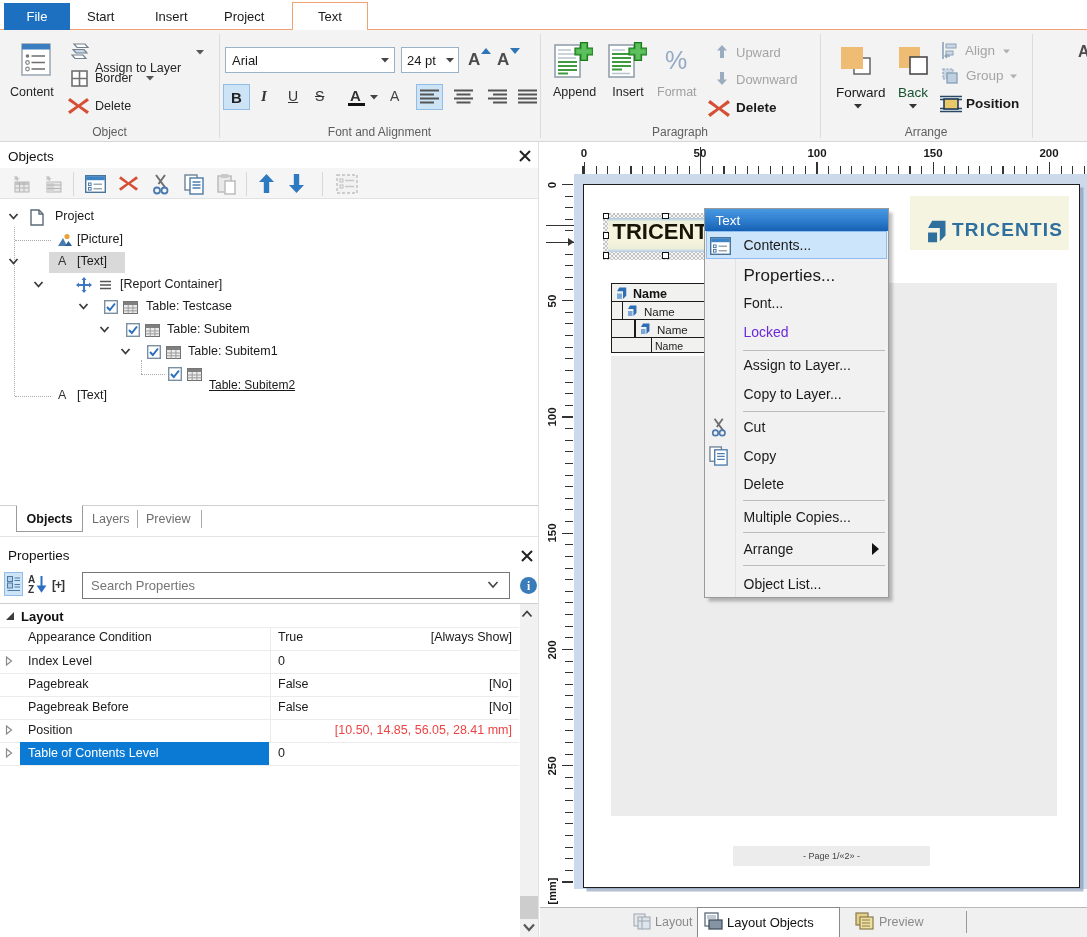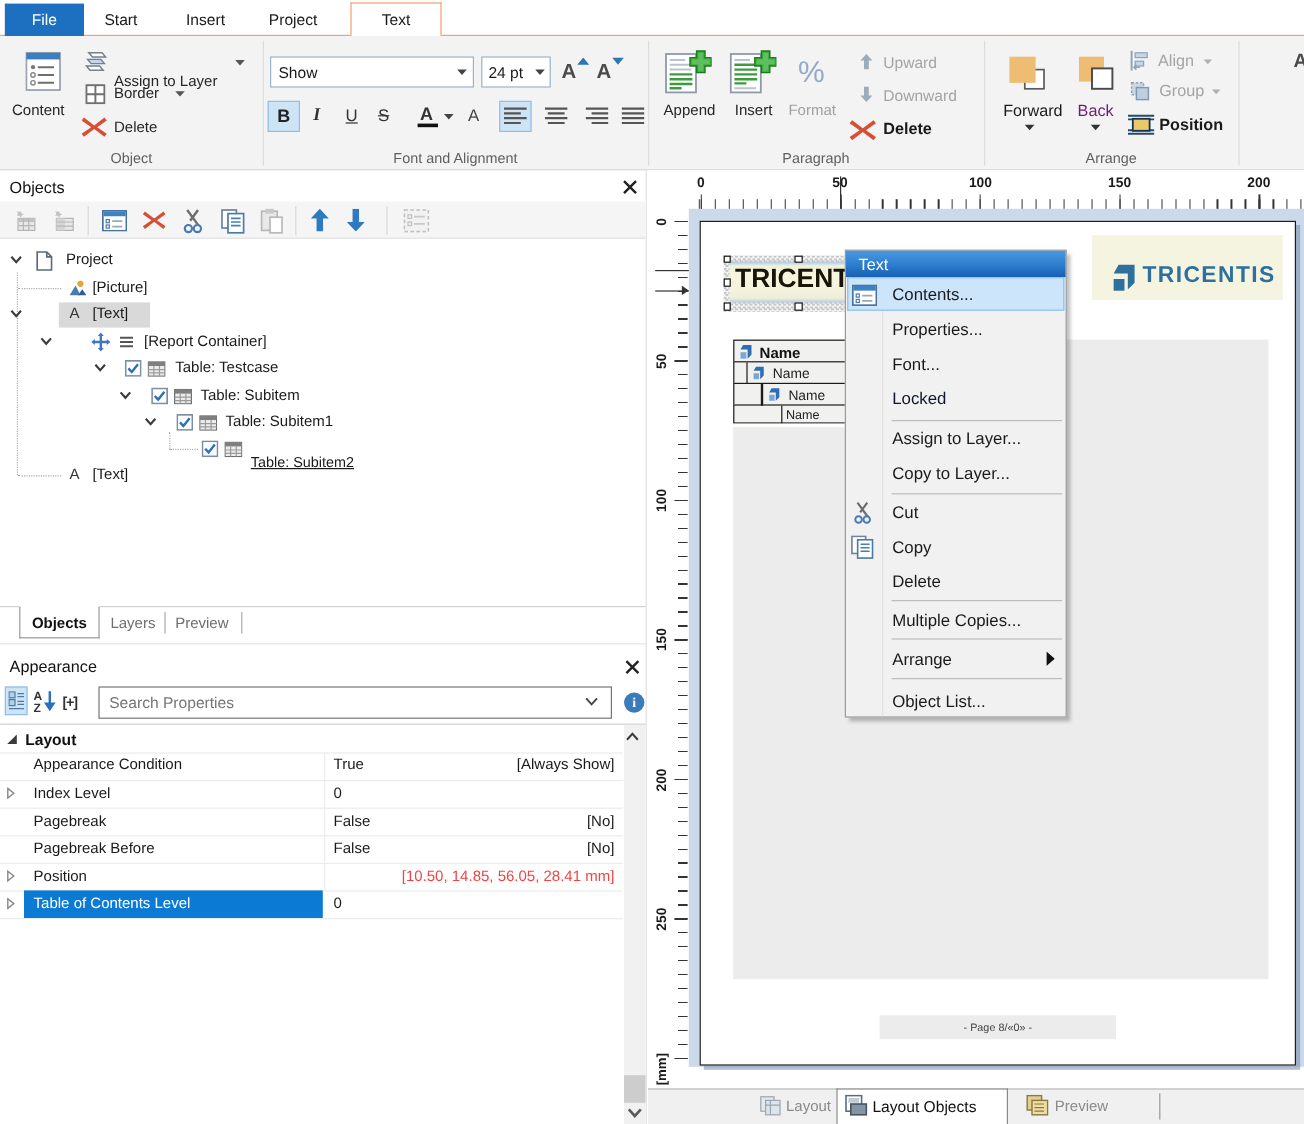--- a/index.html
+++ b/index.html
@@ -55,21 +55,21 @@
 <div class="t" style="left:95px;top:71px;font-size:12.5px;color:#262626">Border</div>
 <svg class="ab" style="left:146px;top:75px" width="9" height="6">
     <path d="M0 1 L8 1 L4 5.5 Z" fill="#555"></path>
   </svg>
 <svg class="ab" style="left:68px;top:97px" width="21" height="18" viewBox="0 0 21 18">
 <path d="M2 1 L10.5 7.5 L19 1 L21 3.5 L13 9 L21 14.5 L19 17 L10.5 10.5 L2 17 L0 14.5 L8 9 L0 3.5 Z" fill="#d64f34"></path>
 </svg>
 <div class="t" style="left:95px;top:99px;font-size:12.5px;color:#262626">Delete</div>
 
 <div class="ab" style="left:225px;top:47px;width:170px;height:26px;background:#fff;border:1px solid #9ab2c6;box-sizing:border-box"></div>
-<div class="t" style="left:232px;top:53px;font-size:13px">Show</div>
+<div class="t" style="left:232px;top:53px;font-size:13px">Arial</div>
 <svg class="ab" style="left:381px;top:57px" width="9" height="6">
     <path d="M0 1 L8 1 L4 5.5 Z" fill="#444"></path>
   </svg>
 <div class="ab" style="left:401px;top:47px;width:58px;height:26px;background:#fff;border:1px solid #9ab2c6;box-sizing:border-box"></div>
 <div class="t" style="left:407px;top:53px;font-size:13px">24 pt</div>
 <svg class="ab" style="left:446px;top:57px" width="9" height="6">
     <path d="M0 1 L8 1 L4 5.5 Z" fill="#444"></path>
   </svg>
 <div class="t" style="left:468px;top:50px;font-size:17px;font-weight:bold;color:#4b4b4b">A</div>
 <svg class="ab" style="left:481px;top:48px" width="10" height="7">
@@ -147,21 +147,21 @@
 <rect x="0" y="0" width="22" height="22" fill="#eebc72"></rect>
 </svg>
 <div class="t" style="left:836px;top:85px;font-size:13.5px;color:#1a1a1a">Forward</div>
 <svg class="ab" style="left:854px;top:103px" width="9" height="6">
     <path d="M0 1 L8 1 L4 5.5 Z" fill="#333"></path>
   </svg>
 <svg class="ab" style="left:899px;top:47px" width="33" height="32" viewBox="0 0 33 32">
 <rect x="0" y="0" width="21" height="21" fill="#eebc72"></rect>
 <rect x="11" y="10" width="17" height="17" fill="#fff" stroke="#4a4a4a" stroke-width="1.6"></rect>
 </svg>
-<div class="t" style="left:898px;top:85px;font-size:13.5px;color:#701a75">Back</div>
+<div class="t" style="left:898px;top:85px;font-size:13.5px;color:#14532d">Back</div>
 <svg class="ab" style="left:909px;top:103px" width="9" height="6">
     <path d="M0 1 L8 1 L4 5.5 Z" fill="#333"></path>
   </svg>
 <svg class="ab" style="left:941px;top:42px" width="18" height="17" viewBox="0 0 18 17">
 <path d="M2 0 V17" stroke="#8ba2b8" stroke-width="1.6"></path>
 <rect x="5" y="2" width="10" height="4" fill="#c9d6e4" stroke="#8ba2b8"></rect>
 <rect x="5" y="9" width="7" height="4" fill="#c9d6e4" stroke="#8ba2b8"></rect>
 <path d="M9 14 L4 14 M6 12 L4 14 L6 16" stroke="#8ba2b8" stroke-width="1.3" fill="none"></path>
 </svg>
 <div class="t" style="left:965px;top:43px;font-size:13.5px;color:#a4a4a4">Align</div>
@@ -330,21 +330,21 @@
 <div class="t" style="left:58px;top:388px;font-size:12.5px;color:#333">A</div>
 <div class="t" style="left:77px;top:388px;font-size:12.5px;">[Text]</div>
 <div class="ab" style="left:0;top:505px;width:538px;height:1px;background:#d0d0d0"></div>
 <div class="ab ctr" style="left:16px;top:505px;width:67px;height:27px;background:#fff;border:1px solid #9a9a9a;border-top:1px solid #fff;box-sizing:border-box;font-size:12.5px;font-weight:bold;color:#111">Objects</div>
 <div class="t" style="left:92px;top:512px;font-size:12.5px;color:#6e6e6e">Layers</div>
 <div class="ab" style="left:137px;top:510px;width:1px;height:18px;background:#aaa"></div>
 <div class="t" style="left:146px;top:512px;font-size:12.5px;color:#6e6e6e">Preview</div>
 <div class="ab" style="left:201px;top:510px;width:1px;height:18px;background:#aaa"></div>
 
 <div class="ab" style="left:0;top:536px;width:538px;height:1px;background:#e4e4e4"></div>
-<div class="t" style="left:8px;top:548px;font-size:13.5px;color:#111">Appearance</div>
+<div class="t" style="left:8px;top:548px;font-size:13.5px;color:#111">Properties</div>
 <svg class="ab" style="left:521px;top:550px" width="12" height="12" viewBox="0 0 12 12">
     <path d="M1 1 L11 11 M11 1 L1 11" stroke="#222" stroke-width="2"></path>
   </svg>
 <div class="ab" style="left:4px;top:572px;width:19px;height:24px;background:#cde4f7;border:1px solid #92bde6;box-sizing:border-box"></div>
 <svg class="ab" style="left:7px;top:576px" width="13" height="16" viewBox="0 0 13 16">
 <rect x="0.5" y="0.5" width="5" height="5" fill="#b8cfe4" stroke="#4a7aa8"></rect>
     <rect x="0.5" y="7" width="5" height="5" fill="#b8cfe4" stroke="#4a7aa8"></rect>
 <path d="M7.5 2 H13 M7.5 4.5 H13 M7.5 8.5 H13 M7.5 11 H13 M0.5 14.5 H13" stroke="#4a7aa8" stroke-width="1.2"></path>
   </svg>
 <svg class="ab" style="left:28px;top:574px" width="19" height="20" viewBox="0 0 19 20">
@@ -462,21 +462,21 @@
 <rect x="2" y="12" width="9" height="10" fill="#7aa7d8"></rect>
   </svg>
 <div class="t" style="left:644px;top:305.5px;font-size:11.5px;color:#222">Name</div>
 <svg class="ab" style="left:640px;top:322.5px" width="9.959999999999999" height="12" viewBox="0 0 20 24">
 <path d="M6 1 L19 1 L19 16 L13 22 L13 8 L2 8 Z" fill="#2f6eb5"></path>
 <rect x="2" y="12" width="9" height="10" fill="#7aa7d8"></rect>
   </svg>
 <div class="t" style="left:657px;top:323.5px;font-size:11.5px;color:#222">Name</div>
 <div class="t" style="left:655px;top:340px;font-size:10.5px;color:#222">Name</div>
 <div class="ab" style="left:733px;top:845.5px;width:197px;height:20px;background:#ececec"></div>
-<div class="t" style="left:733px;top:851px;width:197px;text-align:center;font-size:9px;color:#444">- Page 8/«0» -</div>
+<div class="t" style="left:733px;top:851px;width:197px;text-align:center;font-size:9px;color:#444">- Page 1/«2» -</div>
 <div class="ab" style="left:602.5px;top:212.5px;width:119px;height:47px;background-image:conic-gradient(#c4c4c4 25%,#f5f5f5 0 50%,#c4c4c4 0 75%,#f5f5f5 0);background-size:4px 4px"></div>
 <div class="ab" style="left:608px;top:218px;width:106px;height:34px;background:linear-gradient(180deg,#a5c6e5 0%,#edf0dc 10%,#f7f5de 32%,#f5f3dc 68%,#eceedb 90%,#b2cce7 100%);overflow:hidden">
 <div class="t" style="left:4.5px;top:1px;font-size:22px;font-weight:bold;color:#181408">TRICENTIS</div>
   </div>
 <div class="ab" style="left:602.5px;top:212.5px;width:4.5px;height:4.5px;background:#fff;border:1.5px solid #111"></div>
 <div class="ab" style="left:602.5px;top:252px;width:4.5px;height:4.5px;background:#fff;border:1.5px solid #111"></div>
 <div class="ab" style="left:662px;top:212.5px;width:4.5px;height:4.5px;background:#fff;border:1.5px solid #111"></div>
 <div class="ab" style="left:662px;top:252px;width:4.5px;height:4.5px;background:#fff;border:1.5px solid #111"></div>
 <div class="ab" style="left:715px;top:212.5px;width:4.5px;height:4.5px;background:#fff;border:1.5px solid #111"></div>
 <div class="ab" style="left:715px;top:252px;width:4.5px;height:4.5px;background:#fff;border:1.5px solid #111"></div>
@@ -503,23 +503,23 @@
   </svg>
 <div class="t" style="left:879px;top:915px;font-size:12.5px;color:#8a8a8a">Preview</div>
 <div class="ab" style="left:966px;top:911px;width:1px;height:22px;background:#9a9a9a"></div>
 
 <div class="ab" style="left:703.5px;top:207.5px;width:185px;height:390px;background:#f1f1f1;border:1px solid #9a9a9a;box-sizing:border-box;box-shadow:3.5px 3.5px 3px rgba(0,0,0,0.25)">
 <div class="ab" style="left:0;top:0;width:183px;height:22px;background:linear-gradient(180deg,#4799e2 0%,#2e7ccd 55%,#1560b2 100%)"></div>
 <div class="t" style="left:11px;top:4px;font-size:13.5px;color:#fff">Text</div>
 <div class="ab" style="left:30px;top:22px;width:1px;height:366px;background:#e3e3e3"></div>
 <div class="ab" style="left:1px;top:22.5px;width:181px;height:28px;background:#cde5fa;border:1px solid #8ebef0;box-sizing:border-box"></div>
 <div class="t" style="left:39px;top:28.5px;font-size:14px;color:#1a1a1a">Contents...</div>
-<div class="t" style="left:39px;top:57.5px;font-size:14px;color:#1a1a1a">Properties...</div>
+<div class="t" style="left:39px;top:57.5px;font-size:17px;color:#1a1a1a">Properties...</div>
 <div class="t" style="left:39px;top:86.5px;font-size:14px;color:#1a1a1a">Font...</div>
-<div class="t" style="left:39px;top:115.5px;font-size:14px;color:#0f172a">Locked</div>
+<div class="t" style="left:39px;top:115.5px;font-size:14px;color:#6d28d9">Locked</div>
 <div class="ab" style="left:38px;top:141.0px;width:142px;height:1px;background:#bcbcbc"></div>
 <div class="t" style="left:39px;top:148.5px;font-size:14px;color:#1a1a1a">Assign to Layer...</div>
 <div class="t" style="left:39px;top:177.5px;font-size:14px;color:#1a1a1a">Copy to Layer...</div>
 <div class="ab" style="left:38px;top:202.0px;width:142px;height:1px;background:#bcbcbc"></div>
 <div class="t" style="left:39px;top:210.0px;font-size:14px;color:#1a1a1a">Cut</div>
 <div class="t" style="left:39px;top:239.0px;font-size:14px;color:#1a1a1a">Copy</div>
 <div class="t" style="left:39px;top:267.5px;font-size:14px;color:#1a1a1a">Delete</div>
 <div class="ab" style="left:38px;top:291.5px;width:142px;height:1px;background:#bcbcbc"></div>
 <div class="t" style="left:39px;top:300.0px;font-size:14px;color:#1a1a1a">Multiple Copies...</div>
 <div class="ab" style="left:38px;top:323.0px;width:142px;height:1px;background:#bcbcbc"></div>

